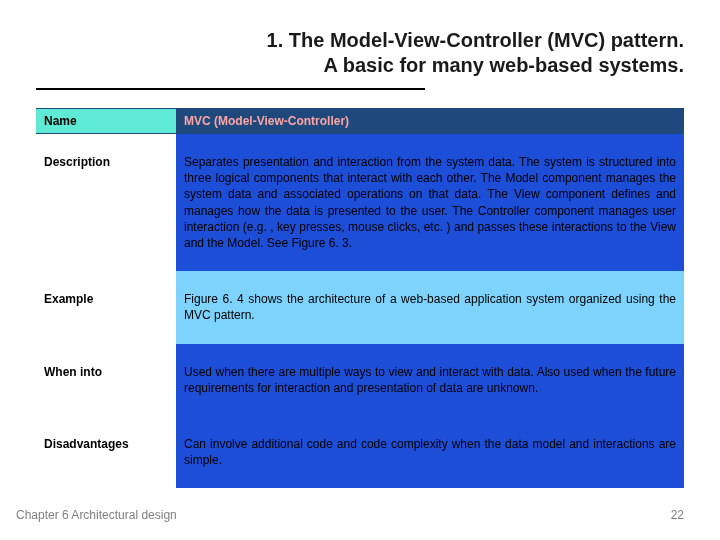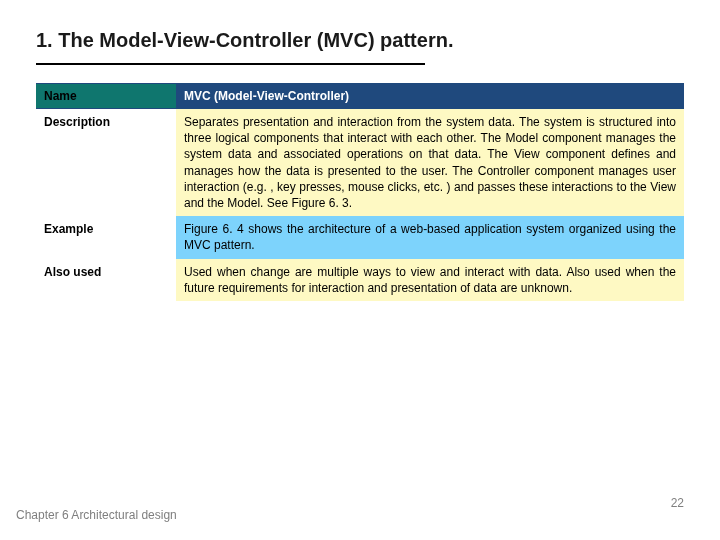--- a/index.html
+++ b/index.html
@@ -13,109 +13,115 @@
   }
   .slide {
     padding: 28px 36px 0 36px;
   }
   .title {
     font-size: 20px;
     font-weight: bold;
     line-height: 1.25;
     color: #1a1a1a;
     margin-bottom: 10px;
+    text-align: right;
   }
   .title-underline {
     border-bottom: 2px solid #000;
     width: 60%;
     margin-bottom: 18px;
   }
   table.pattern {
     width: 100%;
     border-collapse: collapse;
     font-size: 12px;
   }
   table.pattern th {
     background: #1f497d;
-    color: #ffffff;
+    color: #fca5a5;
     text-align: left;
     font-weight: bold;
     padding: 5px 8px;
     vertical-align: top;
     border-top: 1px solid #1f497d;
     border-bottom: 1px solid #1f497d;
   }
   table.pattern th.colname {
     width: 140px;
-    background: #0f766e;
+    background: #5eead4;
     color: #000;
   }
   table.pattern td {
-    padding: 5px 8px;
+    padding: 20px 8px;
     vertical-align: top;
     text-align: justify;
     line-height: 1.35;
   }
   table.pattern td.rowlabel {
     width: 140px;
     font-weight: bold;
     text-align: left;
   }
   tr.band-a td { background: #7dd3fc; }
-  tr.band-b td { background: #fef9c3; }
+  tr.band-b td { background: #1d4ed8; }
   tr.band-a td.rowlabel,
   tr.band-b td.rowlabel { background: inherit; }
   .footer {
     position: absolute;
     bottom: 18px;
     left: 0;
     width: 100%;
     font-size: 12px;
     color: #7f7f7f;
   }
   .footer-text {
     display: block;
     text-align: left;
     margin-left: 16px;
   }
   .page-num {
     position: absolute;
     right: 36px;
-    bottom: 12px;
+    bottom: 0;
     color: #7f7f7f;
   }
 </style>
 </head>
 <body>
 
 <div class="slide">
   <h1 class="title">
     <span>1. The Model-View-Controller (MVC) pattern.</span><br>
+    <span>A basic for many web-based systems.</span>
   </h1>
   <div class="title-underline"></div>
 
   <table class="pattern">
     <thead>
       <tr>
         <th class="colname">Name</th>
         <th>MVC (Model-View-Controller)</th>
       </tr>
     </thead>
     <tbody>
       <tr class="band-b">
         <td class="rowlabel">Description</td>
         <td>Separates presentation and interaction from the system data. The system is structured into three logical components that interact with each other. The Model component manages the system data and associated operations on that data. The View component defines and manages how the data is presented to the user. The Controller component manages user interaction (e.g. , key presses, mouse clicks, etc. ) and passes these interactions to the View and the Model. See Figure 6. 3.</td>
       </tr>
       <tr class="band-a">
         <td class="rowlabel">Example</td>
         <td>Figure 6. 4 shows the architecture of a web-based application system organized using the MVC pattern.</td>
       </tr>
       <tr class="band-b">
-        <td class="rowlabel">Also used</td>
-        <td>Used when change are multiple ways to view and interact with data. Also used when the future requirements for interaction and presentation of data are unknown.</td>
+        <td class="rowlabel">When into</td>
+        <td>Used when there are multiple ways to view and interact with data. Also used when the future requirements for interaction and presentation of data are unknown.</td>
+      </tr>
+      <tr class="band-b">
+        <td class="rowlabel">Disadvantages</td>
+        <td>Can involve additional code and code complexity when the data model and interactions are simple.</td>
       </tr>
     </tbody>
   </table>
 </div>
 
 <div class="footer">
   <span class="footer-text">Chapter 6 Architectural design</span>
   <span class="page-num">22</span>
 </div>
 

